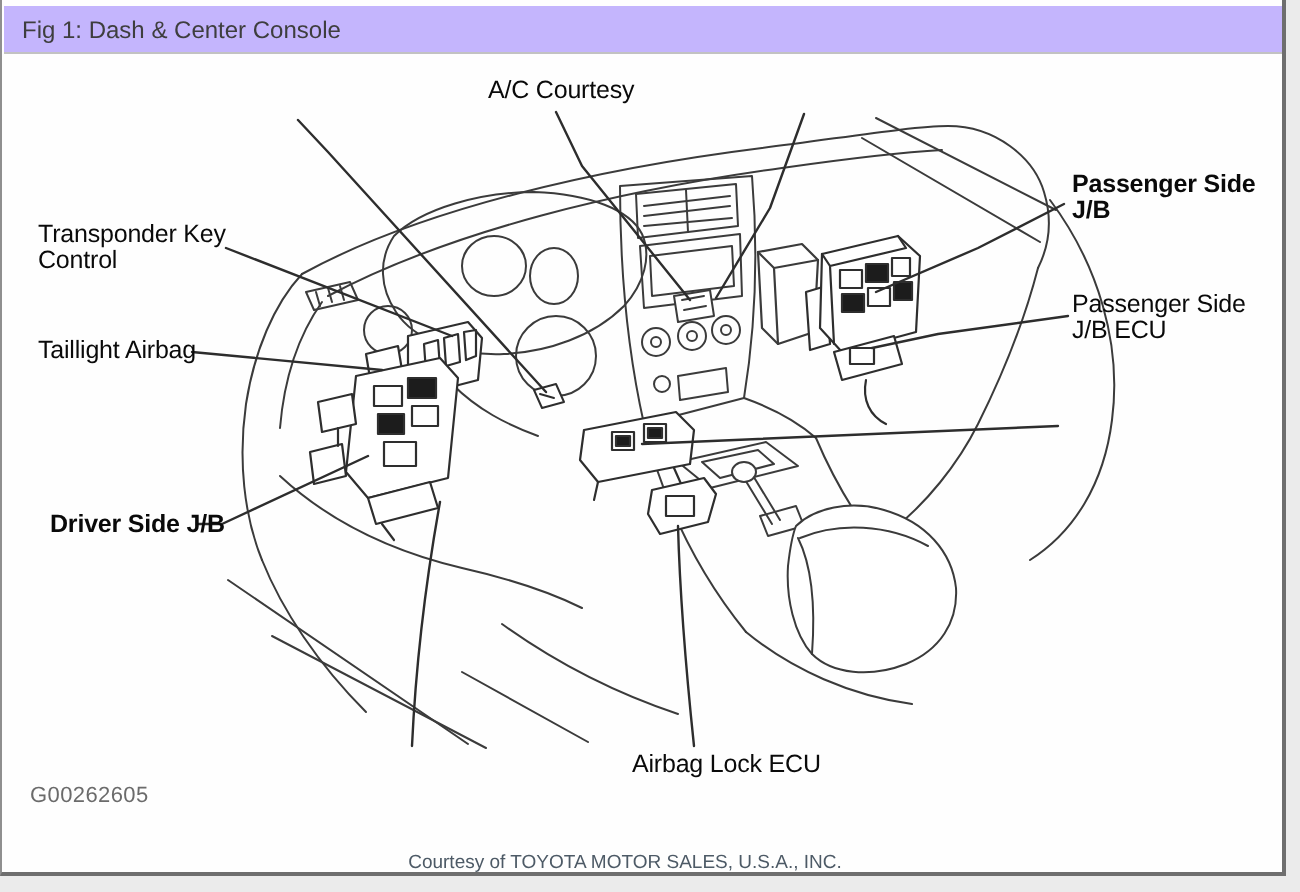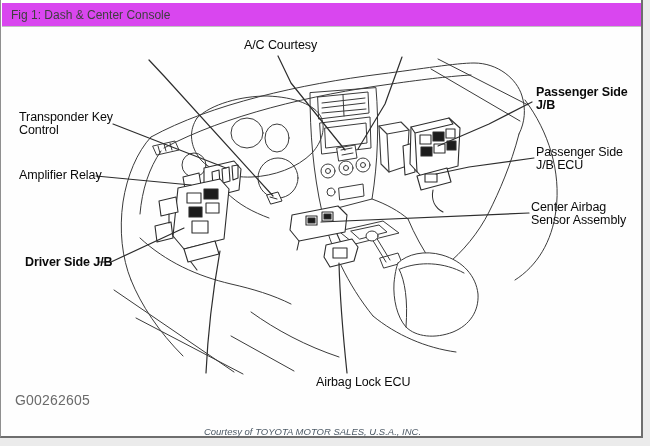--- a/index.html
+++ b/index.html
@@ -11,38 +11,38 @@
   .window{
     position:absolute;left:0;top:0;width:640px;height:436px;
     background:#fefefe;
     border-left:1px solid #8f8f8f;
     border-right:2px solid #6e6e6e;
     border-bottom:2px solid #6e6e6e;
     box-sizing:content-box;
   }
   .titlebar{
     position:absolute;left:1px;top:3px;width:639px;height:24px;
-    background:#d946ef;border-bottom:1px solid #c2c2c2;
+    background:#c4b5fd;border-bottom:1px solid #c2c2c2;
     color:#3e3e3e;font-size:12px;line-height:24px;padding-left:9px;
     box-sizing:border-box;
   }
   .canvas{position:absolute;left:0;top:0;width:650px;height:446px;}
   svg.art{position:absolute;left:0;top:0;}
   .lbl{
     position:absolute;color:#0a0a0a;font-size:12.5px;line-height:12.5px;
     white-space:pre-line;letter-spacing:-0.1px;
   }
   .lbl.bold{font-weight:bold;}
   .fig-number{
-    position:absolute;left:14px;top:392px;font-size:14px;color:#6b6b6b;
+    position:absolute;left:14px;top:392px;font-size:11px;color:#6b6b6b;
     letter-spacing:0.2px;
   }
   .courtesy{
     position:absolute;left:0;top:426px;width:623px;text-align:center;
-    font-size:9.5px;color:#4d5a66;font-style:italic;
+    font-size:9.5px;color:#4d5a66;
   }
 </style>
 </head>
 <body>
 
 <div class="window">
 
   <div class="titlebar">
     <span>Fig 1: Dash &amp; Center Console</span>
   </div>
@@ -188,23 +188,21 @@
       </g>
     </svg>
 
     <div class="lbl" style="left:243px;top:39px">A/C Courtesy</div>
     <div class="lbl bold" style="left:535px;top:86px">Passenger Side
 J/B</div>
     <div class="lbl" style="left:18px;top:111px">Transponder Key
 Control</div>
     <div class="lbl" style="left:535px;top:146px">Passenger Side
 J/B ECU</div>
-    <div class="lbl" style="left:18px;top:169px">Amplifier Relay</div>
-    <div class="lbl" style="left:530px;top:201px">Center Airbag
-Sensor Assembly</div>
+    <div class="lbl" style="left:18px;top:169px">Taillight Airbag</div>
     <div class="lbl bold" style="left:24px;top:256px">Driver Side J/B</div>
     <div class="lbl" style="left:315px;top:376px">Airbag Lock ECU</div>
 
     <div class="fig-number">G00262605</div>
     <div class="courtesy">Courtesy of TOYOTA MOTOR SALES, U.S.A., INC.</div>
   </div>
 
 </div>
 
 </body></html>

